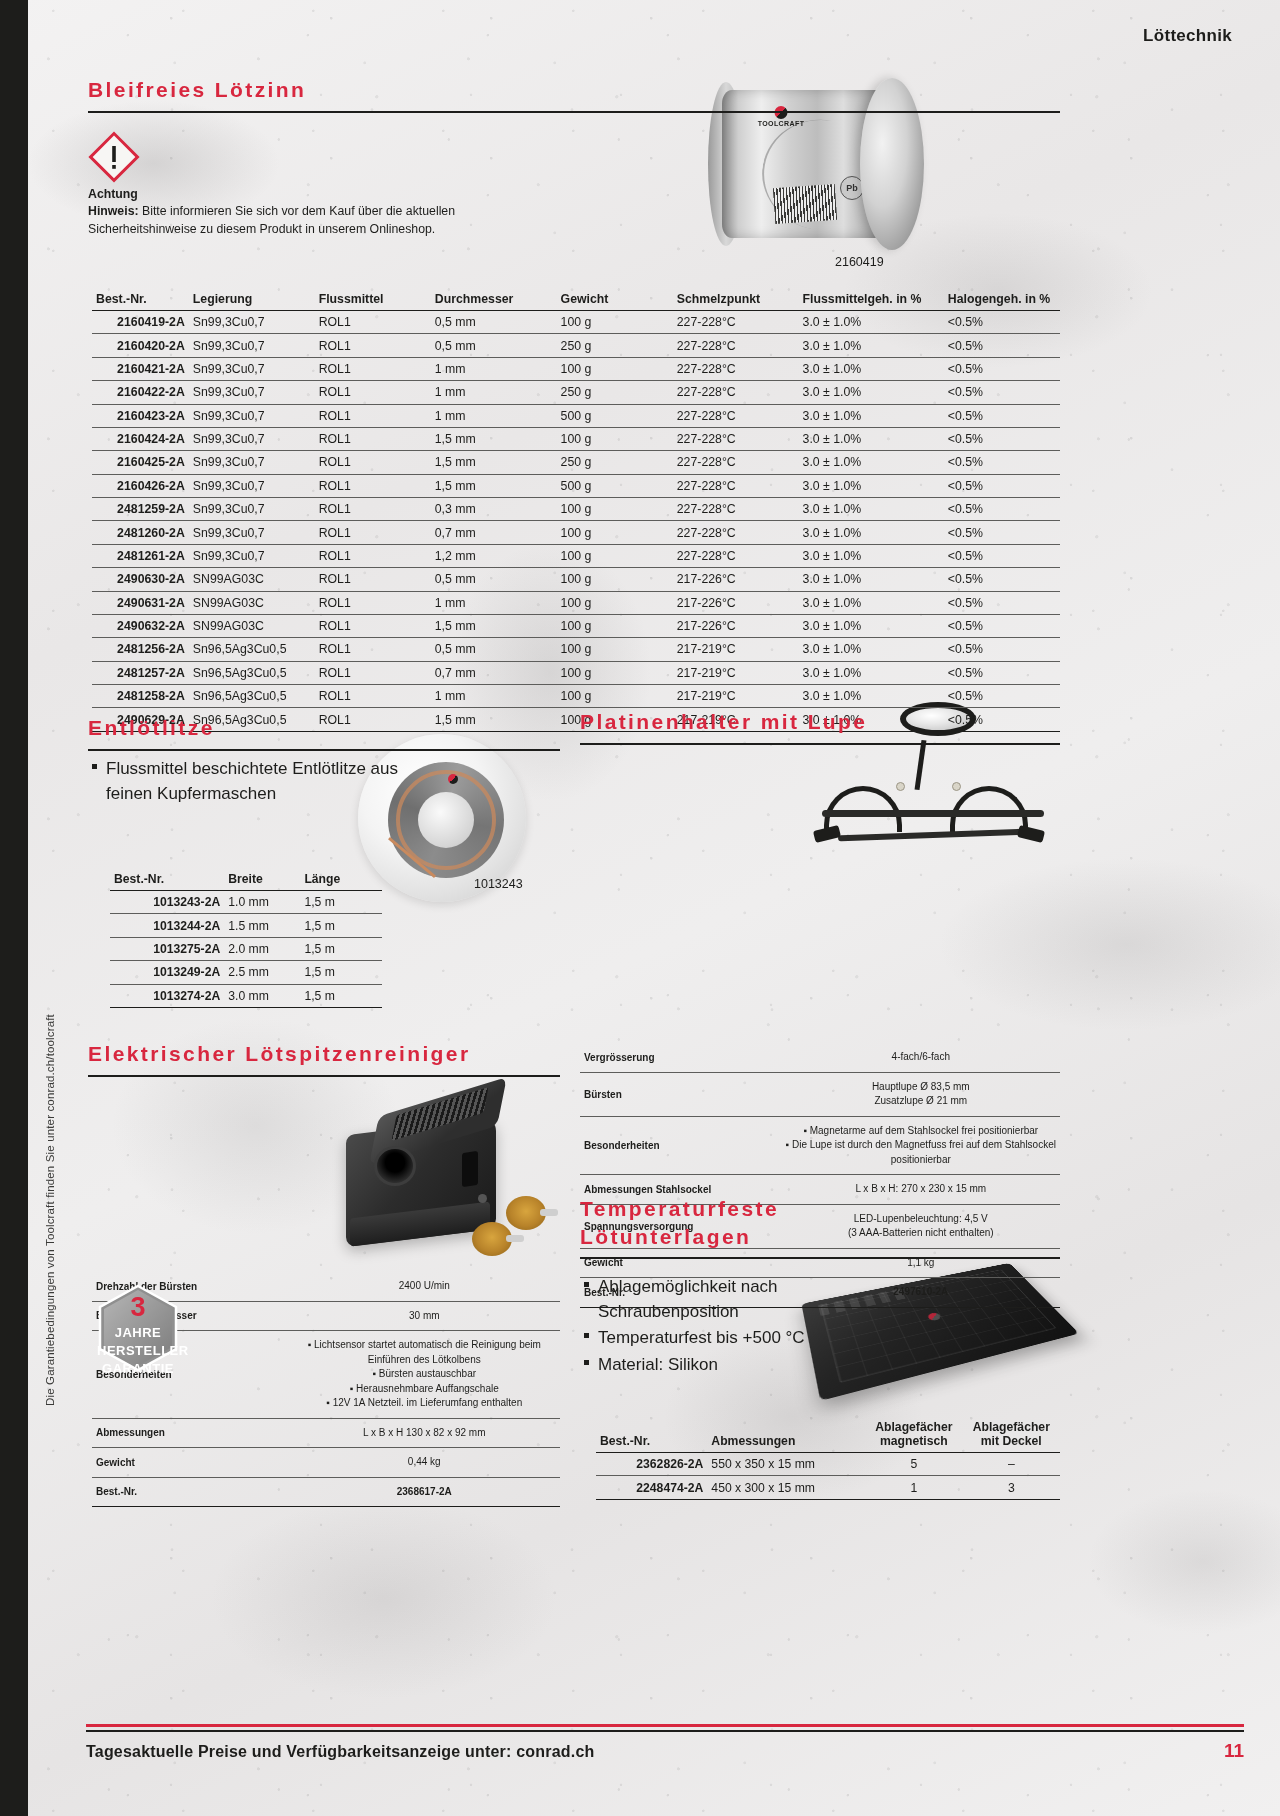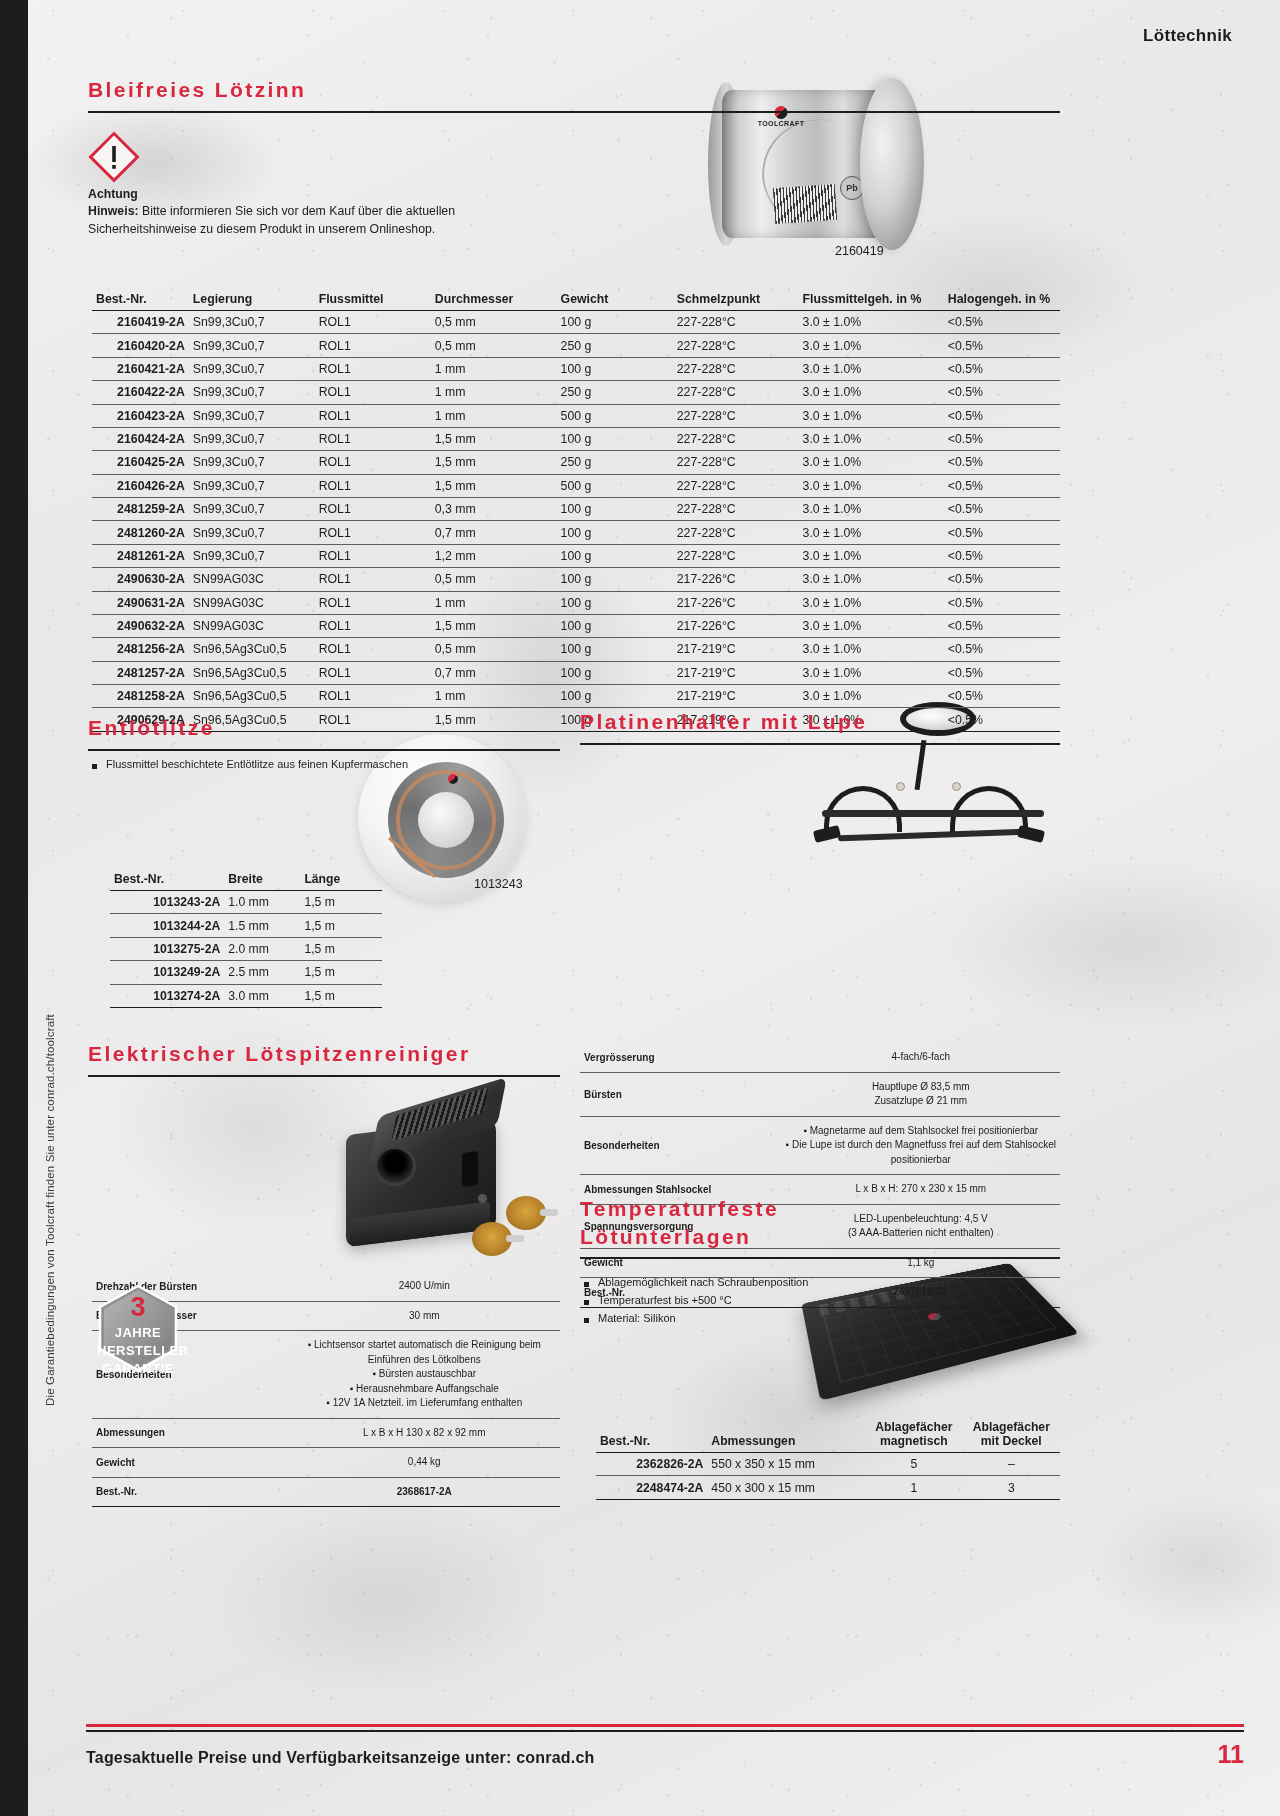--- a/index.html
+++ b/index.html
@@ -156,21 +156,21 @@
   }
   table.spec tr:last-child th, table.spec tr:last-child td {
     border-bottom: 1.4px solid #1d1d1b;
   }
   table.spec tr:first-child th, table.spec tr:first-child td { border-top: none; }
   td.val-bold { font-weight: bold; }
   .bul { text-align: center; }
   .bul div { display: block; }
 
   
-  ul.feat { list-style: none; font-size: 11px; color: #1d1d1b; line-height: 1.45; }
+  ul.feat { list-style: none; font-size: 17px; color: #1d1d1b; line-height: 1.45; }
   ul.feat li { position: relative; padding-left: 14px; margin-bottom: 2px; }
   ul.feat li::before {
     content: ""; position: absolute; left: 0; top: 7px;
     width: 5px; height: 5px; background: #1d1d1b;
   }
 
   
   .badge3 {
     position: absolute; left: 97px; top: 1284px; width: 82px; height: 88px; z-index: 5;
   }
@@ -192,21 +192,21 @@
   }
   .footer-rule2 {
     position: absolute; left: 86px; right: 36px; top: 1730px;
     height: 1.5px; background: #1d1d1b; z-index: 5;
   }
   .footer {
     position: absolute; left: 86px; right: 36px; top: 1740px;
     display: flex; justify-content: space-between; align-items: baseline; z-index: 5;
   }
   .footer-text { font-size: 16px; font-weight: bold; color: #1d1d1b; letter-spacing: .2px; }
-  .footer-page { font-size: 25px; font-weight: bold; color: #d8273f; }
+  .footer-page { font-size: 19px; font-weight: bold; color: #d8273f; }
 
   
   .img { position: absolute; z-index: 3; }
 
   
   .spool-wrap { left: 700px; top: 78px; width: 250px; height: 175px; }
   .spool-body {
     position: absolute; left: 22px; top: 12px; width: 164px; height: 148px;
     border-radius: 10px / 14px;
     background: linear-gradient(90deg,#8b8b8b 0%,#cfcfcf 10%,#eee 24%,#cfcfcf 42%,
@@ -446,21 +446,21 @@
     <div class="spool-arc"></div>
     <div class="spool-label-tc">
       <div class="spool-tc-dot"></div>
       <div style="margin-top:14px">TOOLCRAFT</div>
     </div>
     <div class="spool-barcode"></div>
     <div class="spool-seal">Pb</div>
   </div>
   <div class="spool-right-flange"></div>
 </div>
-<div class="prod-code" style="left:835px; top:244px;">2160419</div>
+<div class="prod-code" style="left:835px; top:255px;">2160419</div>
 
 <div class="tbl-main">
   <table class="cat">
     <thead>
       <tr>
         <th class="bn" style="width:10%">Best.-Nr.</th>
         <th style="width:13%">Legierung</th>
         <th style="width:12%">Flussmittel</th>
         <th style="width:13%">Durchmesser</th>
         <th style="width:12%">Gewicht</th>

